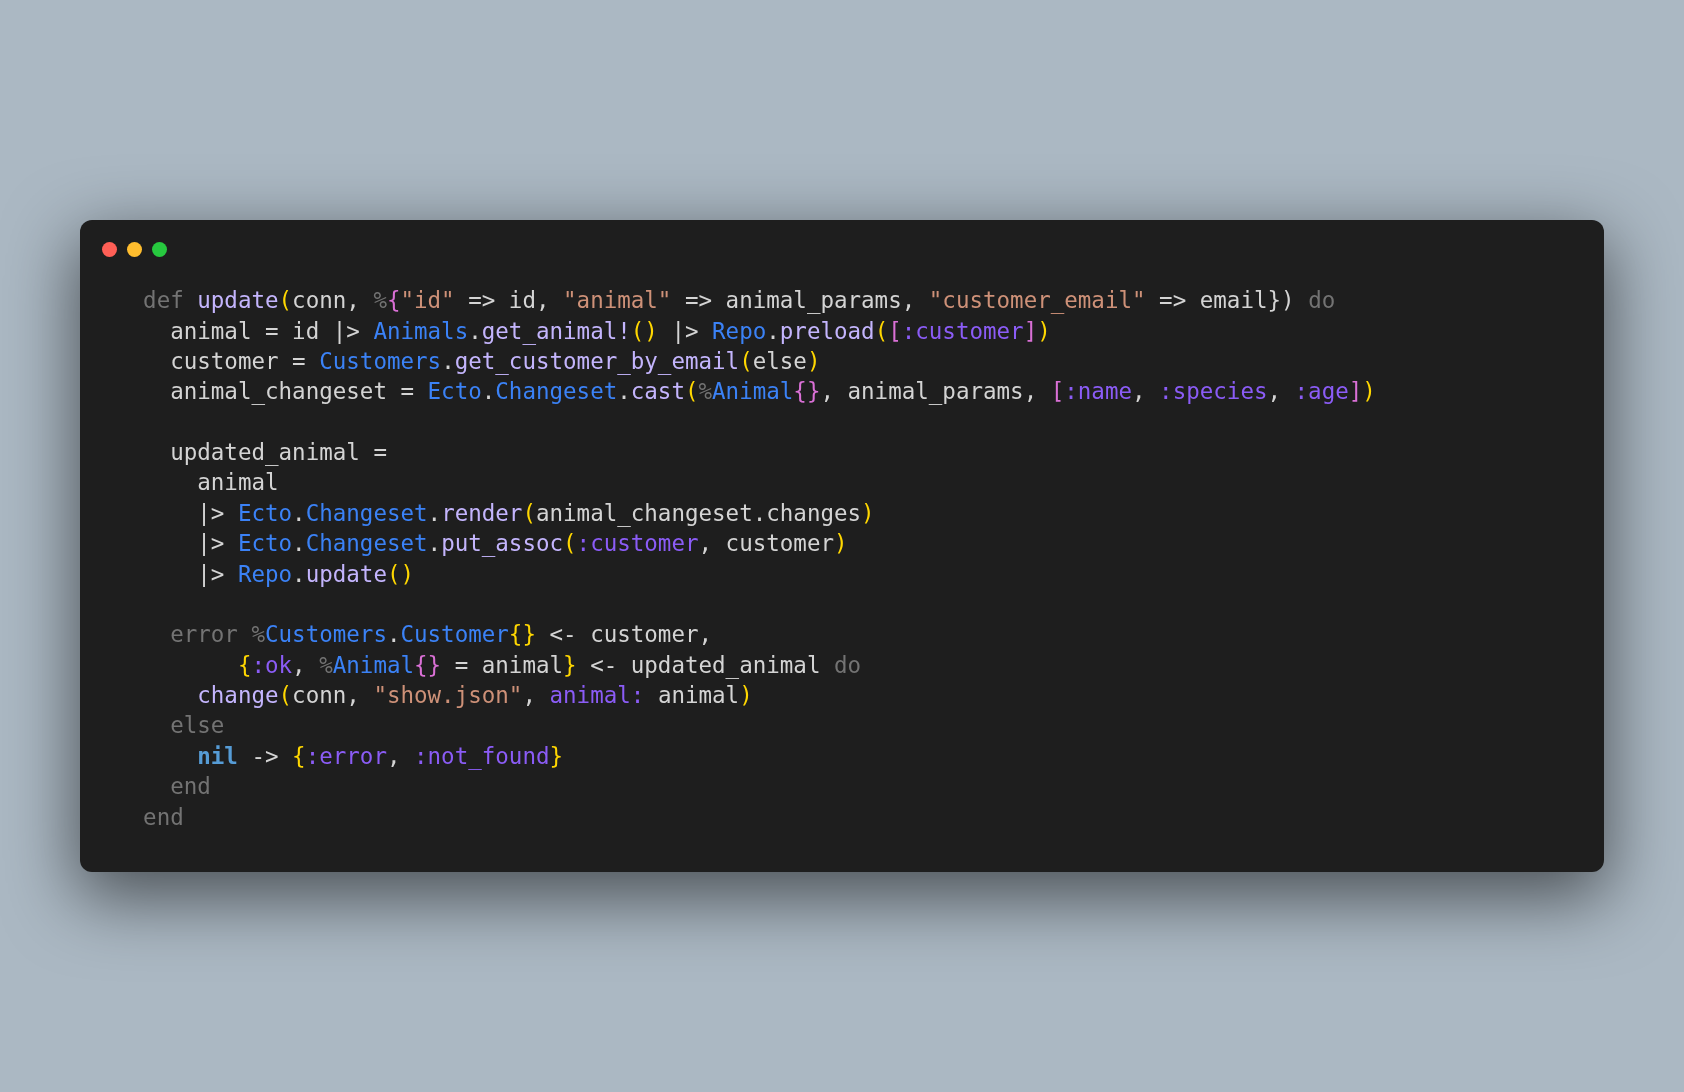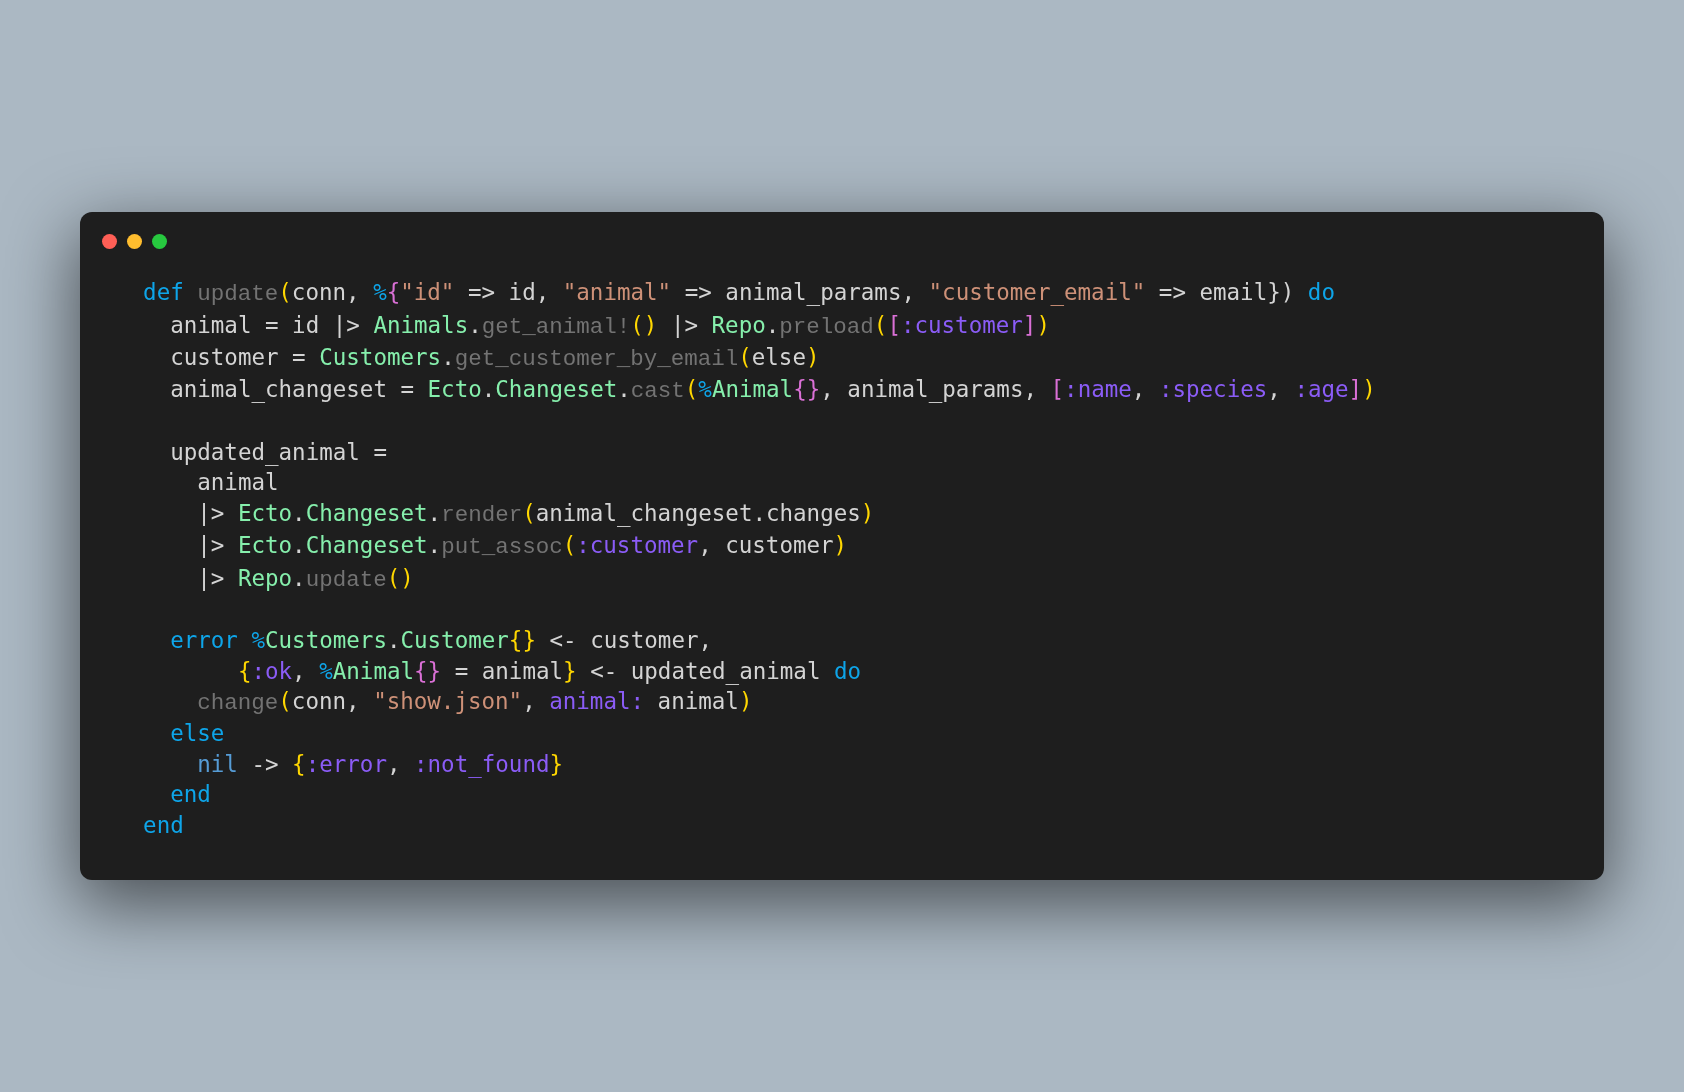--- a/index.html
+++ b/index.html
@@ -29,28 +29,28 @@
   .yellow { background: #ffbd2e; }
   .green { background: #27c93f; }
   .code {
     padding: 22px 36px 40px 36px;
     font-size: 22.5px;
     line-height: 1.35;
     color: #d4d4d4;
     white-space: pre-wrap;
     word-break: break-word;
   }
-  .kw { color: #0ea5e9; margin-top: 30px; }
-  .fn { color: #737373; font-family: Liberation Mono, monospace; }
+  .kw { color: #737373; margin-top: 30px; }
+  .fn { color: #c4b5fd; }
   .str { color: #ce9178; }
-  .mod { color: #86efac; }
+  .mod { color: #3b82f6; }
   .atom { color: #8b5cf6; }
   .br { color: #ffd700; }
   .br2 { color: #da70d6; }
-  .nil { color: #569cd6; }
+  .nil { color: #569cd6; font-weight: bold; }
 </style>
 </head>
 <body>
 
 <div class="window">
   <div class="titlebar">
     <div class="dot red"></div>
     <div class="dot yellow"></div>
     <div class="dot green"></div>
   </div>

